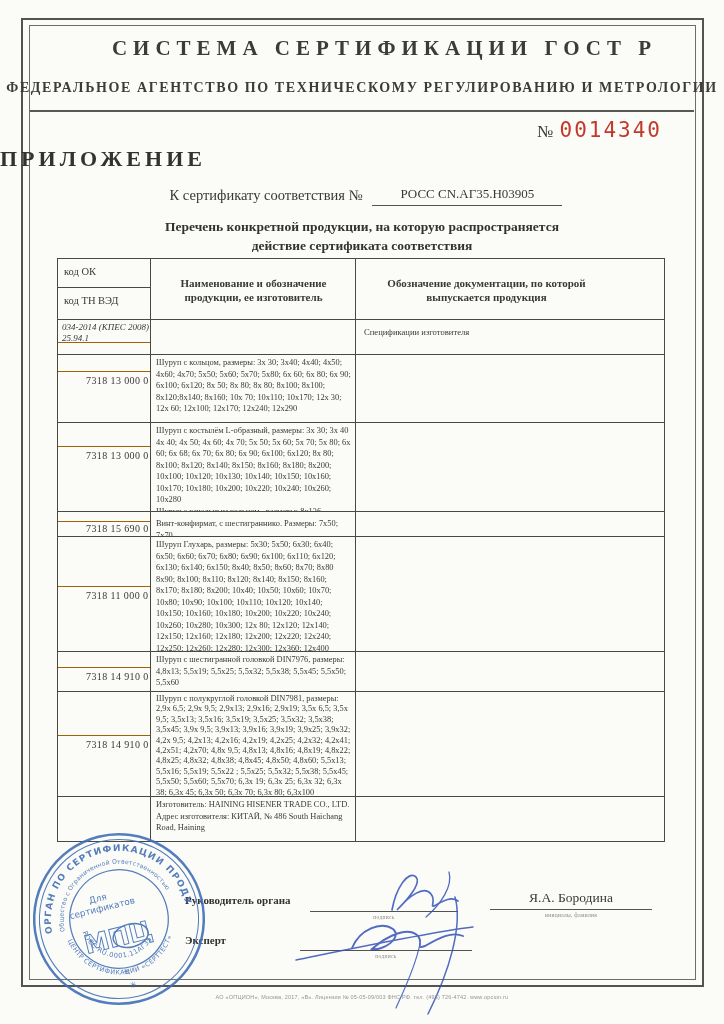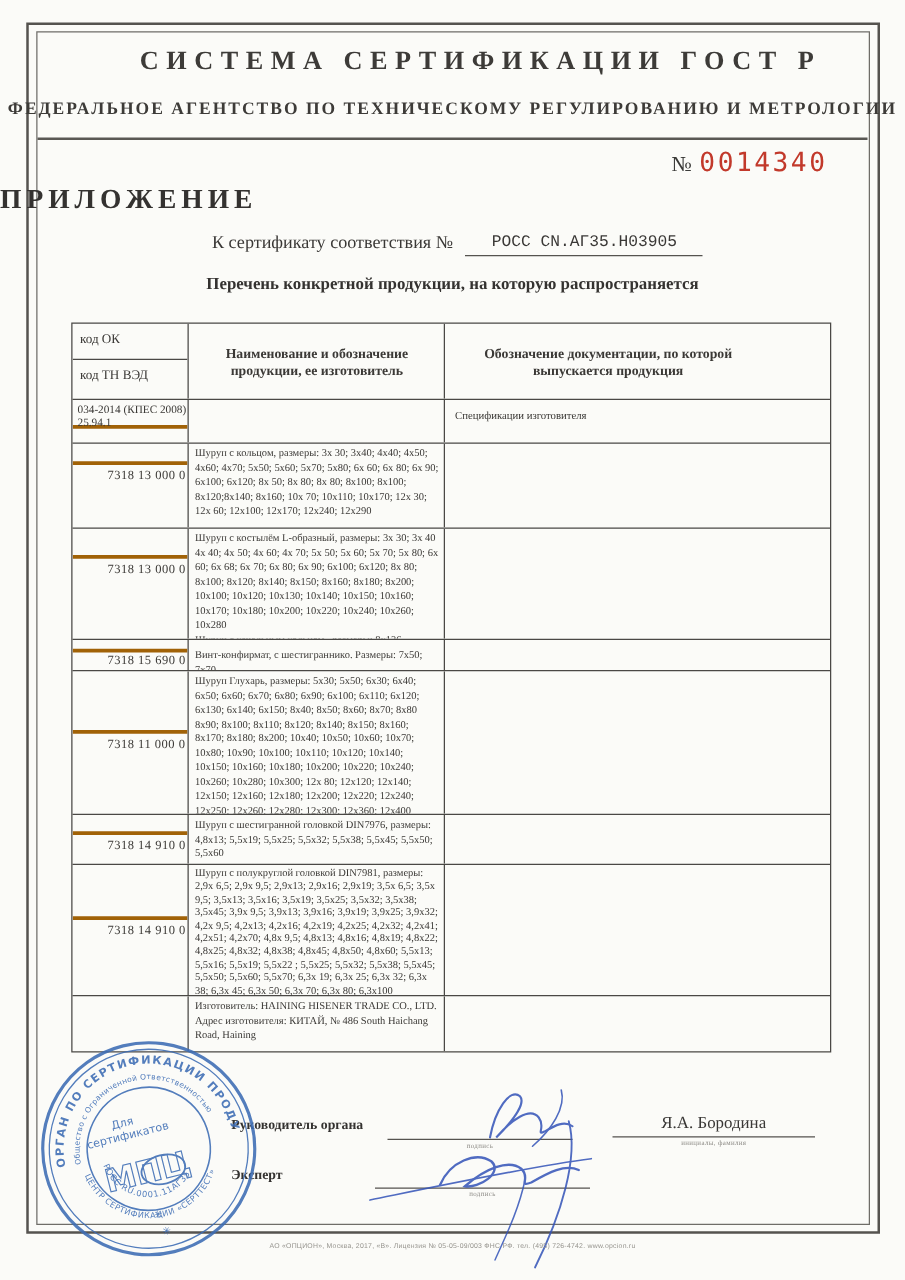--- a/index.html
+++ b/index.html
@@ -16,39 +16,39 @@
             font-size:14px;letter-spacing:1.6px;color:#3d3b38;white-space:nowrap;}
   .form-no{position:absolute;top:118px;right:62px;display:flex;align-items:baseline;gap:6px;}
   .form-no .nom{font-size:17px;color:#3a3a38;}
   .form-no .digits{font-family:"DejaVu Sans Mono",monospace;font-size:21px;letter-spacing:2px;color:#c2392b;}
   .t-main{position:absolute;left:0;right:0;top:146px;text-align:left;font-weight:bold;
           font-size:22px;letter-spacing:4px;color:#343230;}
   .cert-line{position:absolute;left:0;right:0;top:186px;display:flex;justify-content:center;
              align-items:flex-end;gap:10px;transform:translateX(4px);}
   .cert-line .lbl{font-size:14.5px;color:#3a3836;padding-bottom:2px;}
   .cert-line .val{width:190px;text-align:center;font-size:13px;color:#3a3836;
-                  border-bottom:1px solid #55534f;padding-bottom:3px;font-family:Liberation Mono, monospace;}
+                  border-bottom:1px solid #55534f;padding-bottom:3px;}
   .subtitle{position:absolute;left:0;right:0;text-align:center;font-weight:bold;
             font-size:13.5px;color:#343230;white-space:nowrap;}
   
   .cert-table{position:absolute;left:57px;top:258px;width:608px;border:1px solid #4a4845;
               box-sizing:border-box;font-size:8.4px;line-height:11.5px;color:#3b3936;}
   .trow{display:flex;box-sizing:border-box;border-top:1px solid #4a4845;overflow:hidden;}
   .trow:first-child{border-top:none;}
   .tc{box-sizing:border-box;overflow:hidden;}
   .c1{width:93px;border-right:1px solid #4a4845;}
   .c2{width:205px;border-right:1px solid #4a4845;padding:2px 4px 0 5px;}
   .c3{flex:1;padding:2px 4px 0 8px;}
   .thead{font-weight:bold;font-size:11px;line-height:14px;}
   .thead .c1{font-weight:normal;font-size:10.5px;}
   .thead .c1 .half{height:29px;padding:6px 0 0 6px;box-sizing:border-box;}
   .thead .c1 .half.top{border-bottom:1px solid #4a4845;}
   .thead .c2,.thead .c3{display:flex;align-items:center;justify-content:center;text-align:center;}
   .thead .c3{padding-right:55px;}
-  .c1split{border-bottom:3px solid #a16207;box-sizing:border-box;}
+  .c1split{border-bottom:1px solid #a16207;box-sizing:border-box;font-style:italic;}
   .code{padding:3px 0 0 4px;font-size:10px;letter-spacing:.4px;margin-left:24px;}
   .codeA{padding:2px 0 0 4px;font-size:9px;line-height:11px;}
   .docx{font-size:8.6px;padding-top:7px;}
   .nm2{display:block;}
   
   .role{position:absolute;font-weight:bold;font-size:11px;color:#343230;}
   .sigline{position:absolute;border-bottom:1px solid #55534f;}
   .tiny{position:absolute;font-size:5.5px;color:#8b8984;text-align:center;letter-spacing:.3px;}
   .namebox{position:absolute;width:162px;text-align:center;}
   .namebox .nm{font-size:13.5px;color:#3a3836;border-bottom:1px solid #55534f;padding-bottom:3px;}
@@ -78,20 +78,21 @@
   </div>
 
   <div class="t-main">ПРИЛОЖЕНИЕ</div>
 
   <div class="cert-line">
     <span class="lbl">К сертификату соответствия №</span>
     <span class="val">РОСС CN.АГ35.Н03905</span>
   </div>
 
   <div class="subtitle" style="top:219px">Перечень конкретной продукции,  на которую распространяется</div>
+  <div class="subtitle" style="top:238px">действие сертификата соответствия</div>
 
   <div class="cert-table">
 
     <div class="trow thead" style="height:60px">
       <div class="tc c1">
         <div class="half top">код ОК</div>
         <div class="half">код ТН ВЭД</div>
       </div>
       <div class="tc c2">Наименование и обозначение продукции, ее изготовитель</div>
       <div class="tc c3">Обозначение документации, по которой выпускается продукция</div>

